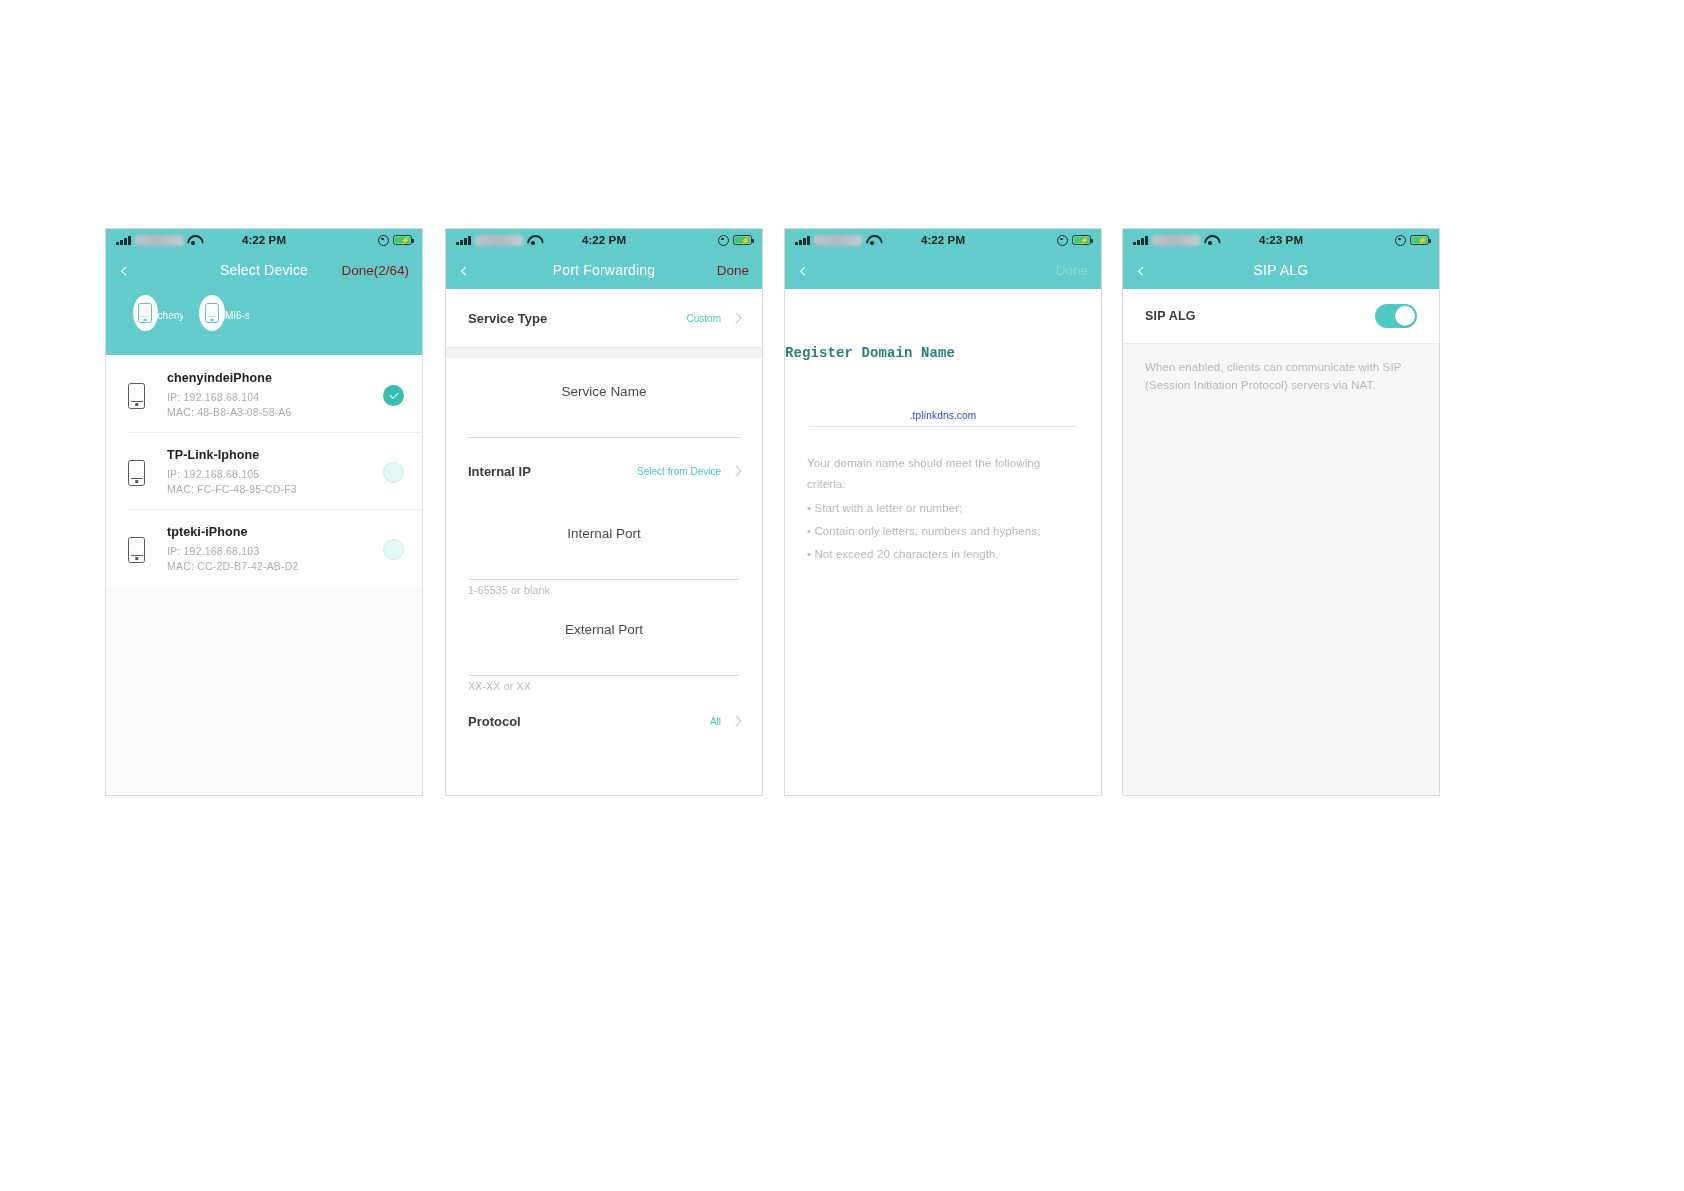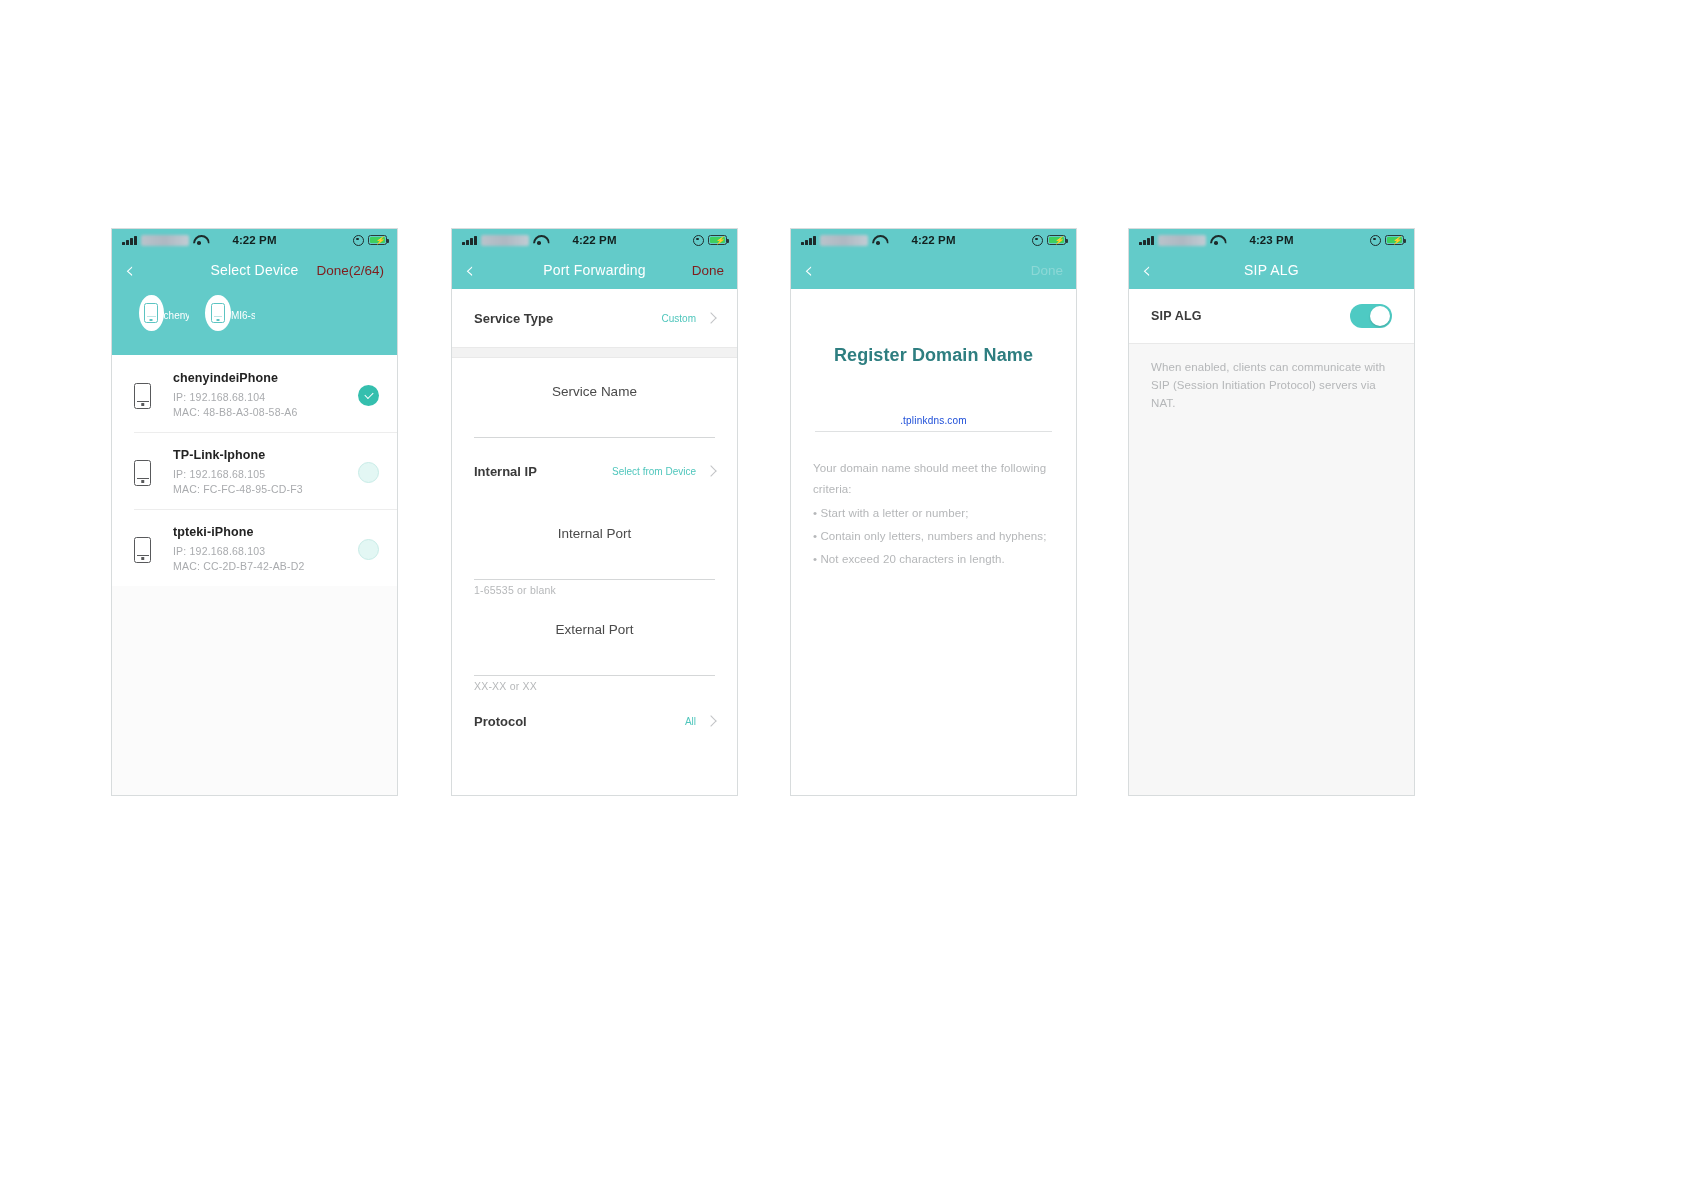--- a/index.html
+++ b/index.html
@@ -6,27 +6,26 @@
   body{
     width:1684px;height:1191px;
     background:#ffffff;
     font-family:"Liberation Sans", sans-serif;
     position:relative;
     overflow:hidden;
   }
   .phone{
     position:absolute;
     top:228px;
-    width:287px;
+    width:318px;
     height:568px;
     background:#fbfbfb;
     border:1px solid #d8dcdd;
     box-sizing:border-box;
     overflow:hidden;
-    margin-left:6px;
   }
   #phone1{left:105px;}
   #phone2{left:445px;}
   #phone3{left:784px;}
   #phone4{left:1122px;}
 
   
   .statusbar{
     height:22px;
     background:#63cbc9;
@@ -208,22 +207,22 @@
   }
   .field-line{
     margin-top:38px;border-bottom:1px solid #d5d7d8;height:0;
   }
   .field-hint{
     font-size:10.5px;color:#b6b8ba;padding-top:4px;letter-spacing:.2px;
   }
 
   
   .ddns-title{
-    text-align:center;font-size:18px;color:#2e7e80;font-weight:bold;
-    padding-top:56px;letter-spacing:.1px;
+    font-size:14px;color:#2e7e80;font-weight:bold;
+    padding-top:56px;letter-spacing:.1px;font-family:Liberation Mono, monospace;
   }
   .ddns-inputline{
     margin:44px 24px 0 24px;border-bottom:1px solid #dfe1e2;
     text-align:center;padding-bottom:3px;
   }
   .ddns-suffix{font-size:10px;color:#1d4ed8;letter-spacing:.2px;}
   .ddns-note{
     padding:26px 22px 0 22px;
     font-size:11.5px;color:#b5b7b9;line-height:1.85;letter-spacing:.1px;
   }

